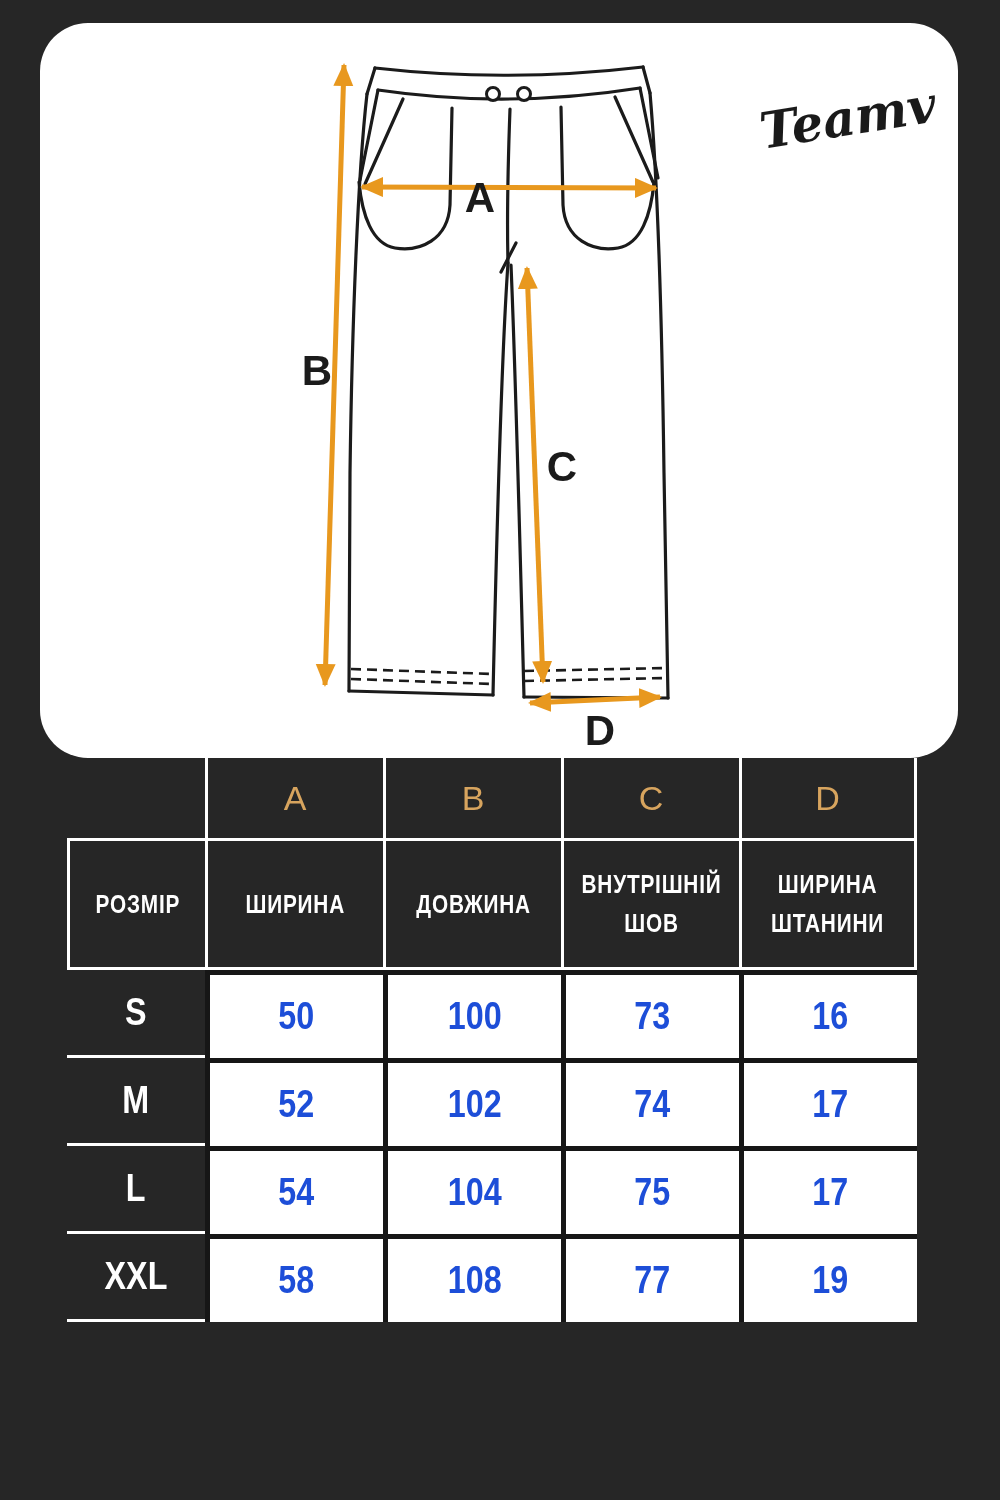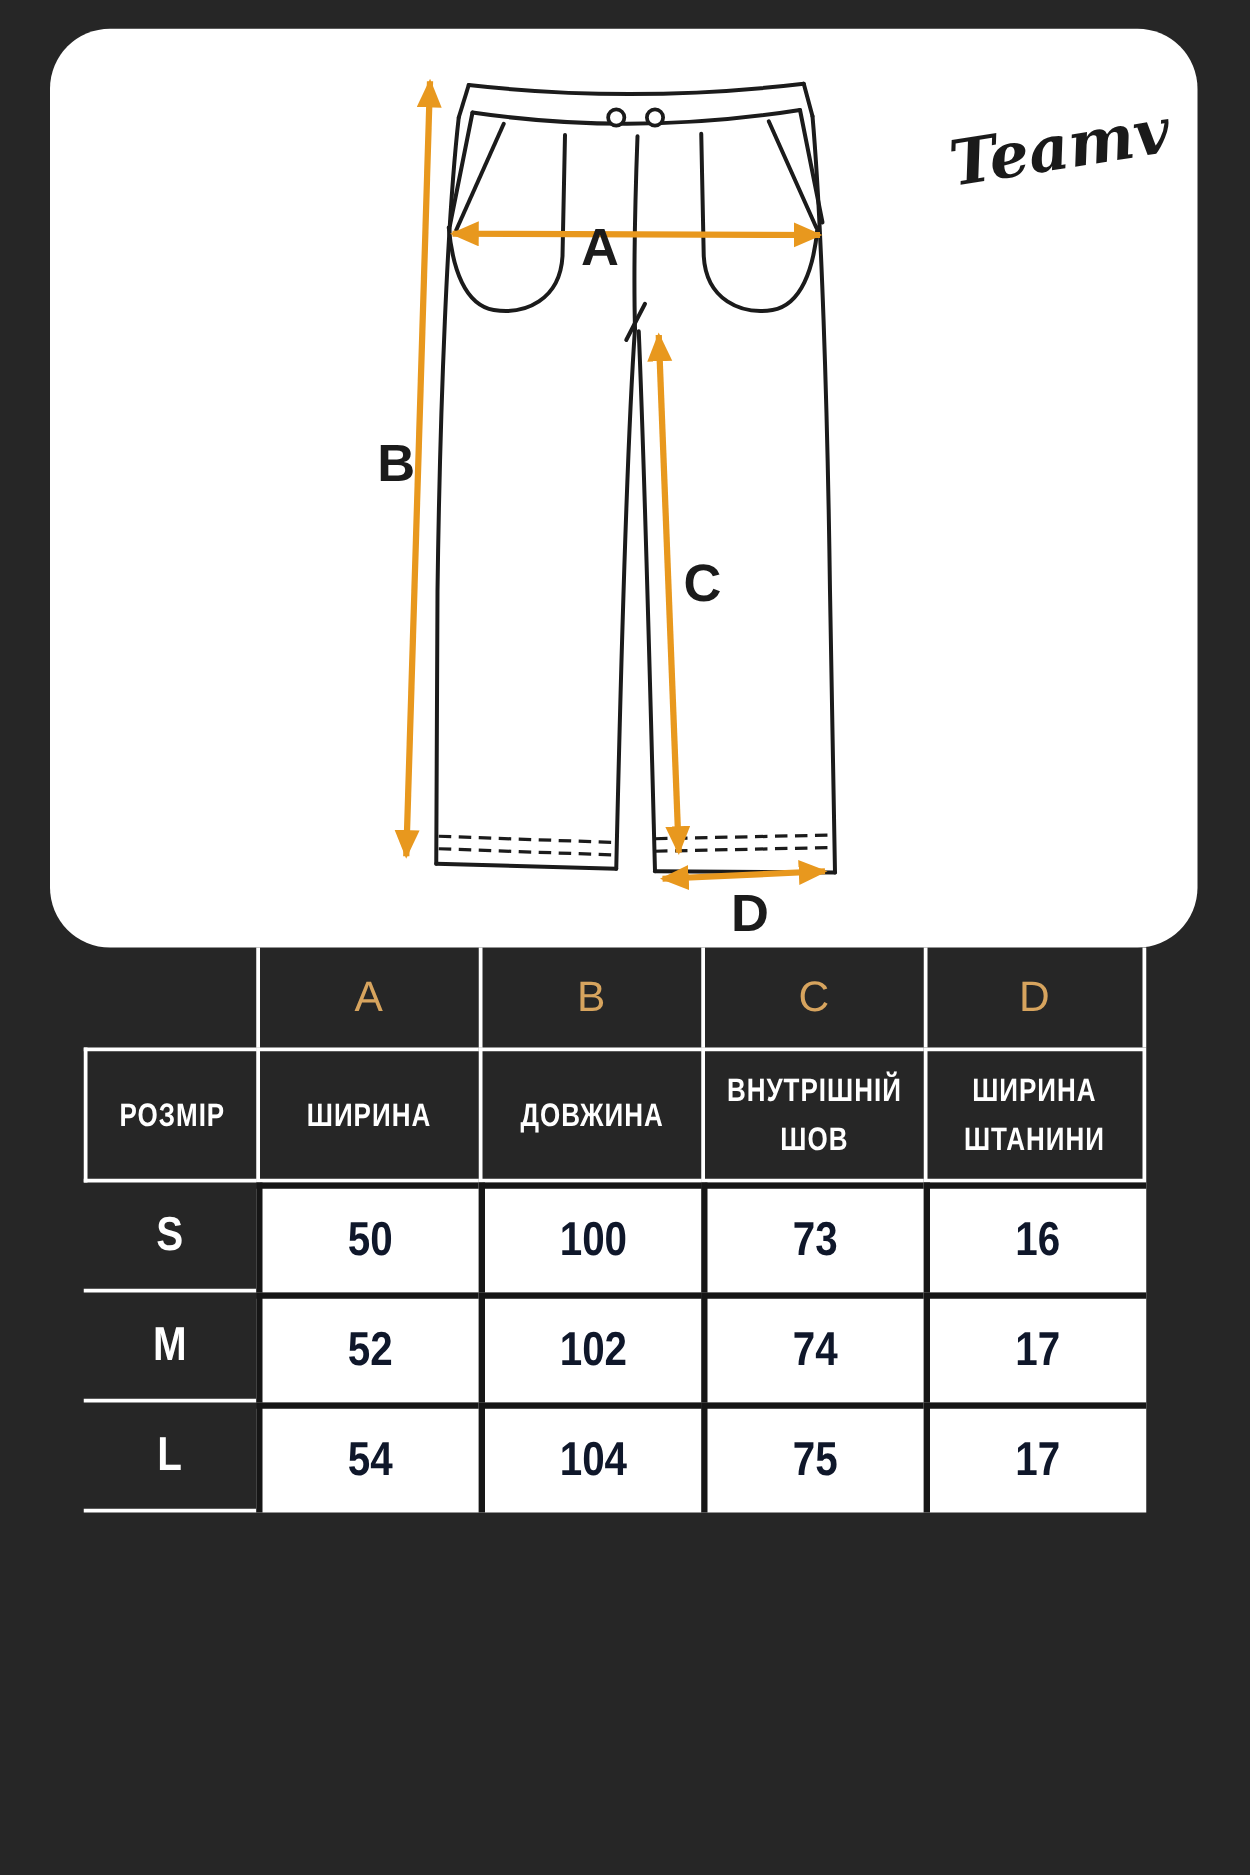--- a/index.html
+++ b/index.html
@@ -43,21 +43,21 @@
     font-size:50px;fill:#1a1a1a;text-anchor:middle;
   }
 
   table.size-table{
     position:absolute;left:67px;top:758px;
     width:850px;
     border-collapse:separate;border-spacing:0;
     table-layout:fixed;
   }
   tr.letters{height:80px;}
-  tr.labels{height:108px;text-decoration:underline;}
+  tr.labels{height:132px;text-decoration:underline;}
   tr.data{height:88px;}
   td{padding:0;text-align:center;vertical-align:middle;}
 
   td.spacer{background:transparent;}
   td.letter{
     border-left:3px solid var(--white);
     color:var(--gold);
     font-size:34px;font-weight:400;
     letter-spacing:1px;
   }
@@ -81,21 +81,21 @@
   }
 
   td.size{
     border-bottom:3px solid var(--white);
     color:var(--white);
   }
   td.value{
     background:var(--white);
     border-left:5px solid var(--dark-line);
     border-top:5px solid var(--dark-line);
-    color:#0f172a;
+    color:#1d4ed8;
   }
   .cond{
     display:inline-block;
     font-size:38px;font-weight:bold;
     transform:scaleX(0.85);
     transform-origin:center;
     letter-spacing:0px;
   }
 </style>
 </head>
@@ -199,14 +199,21 @@
         <td class="value"><span class="cond">74</span></td>
         <td class="value"><span class="cond">17</span></td>
       </tr>
       <tr class="data">
         <td class="size"><span class="cond">L</span></td>
         <td class="value"><span class="cond">54</span></td>
         <td class="value"><span class="cond">104</span></td>
         <td class="value"><span class="cond">75</span></td>
         <td class="value"><span class="cond">17</span></td>
       </tr>
+      <tr class="data">
+        <td class="size"><span class="cond">XXL</span></td>
+        <td class="value"><span class="cond">58</span></td>
+        <td class="value"><span class="cond">108</span></td>
+        <td class="value"><span class="cond">77</span></td>
+        <td class="value"><span class="cond">19</span></td>
+      </tr>
     </tbody>
 </table>
 
 </body></html>

